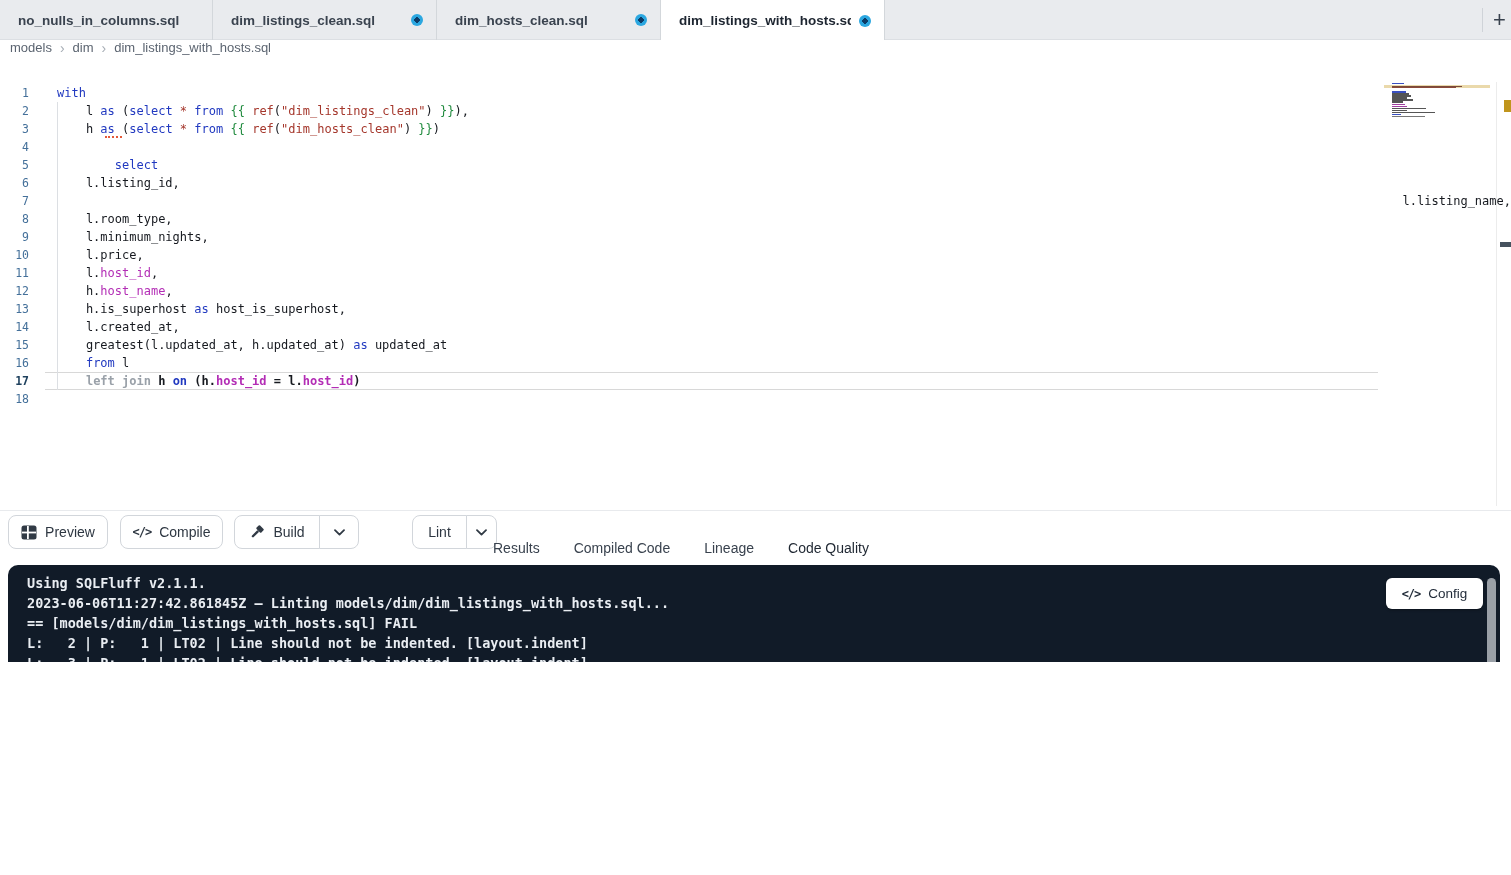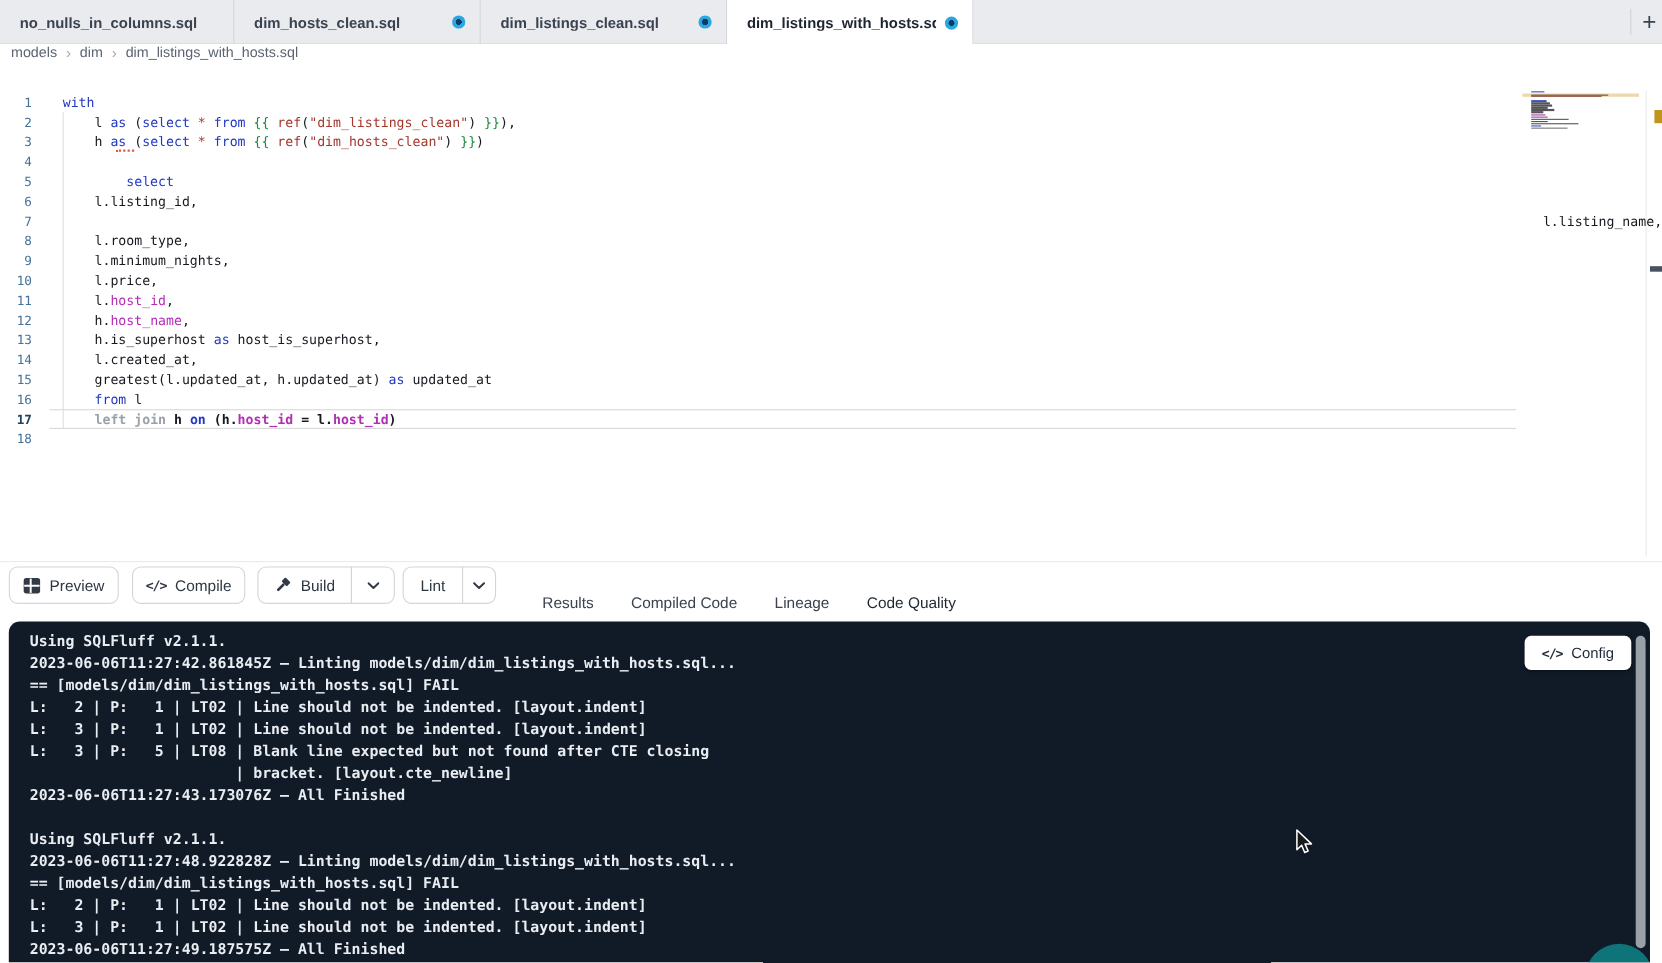--- a/index.html
+++ b/index.html
@@ -1,18 +1,18 @@
 <!DOCTYPE html>
 <html><head>
 <meta charset="utf-8">
 <style>
   * { margin:0; padding:0; box-sizing:border-box; }
   html,body { background:#fff; }
   #app {
-    position:relative; width:1511px; height:875px; overflow:hidden;
+    position:relative; width:1511px; height:662px; overflow:hidden;
     font-family:"Liberation Sans", sans-serif; background:#fff;
   }
 
   
   #tabbar { position:absolute; left:0; top:0; width:1511px; height:40px;
     background:#e9ebee; border-bottom:1px solid #dcdfe3; }
   #tabs-host { display:flex; height:40px; }
   .tab { height:40px; display:flex; align-items:center; padding:0 13px 0 18px;
     border-right:1px solid #d3d7db; cursor:pointer; width:224px; }
   .tab:first-child { width:213px; }
@@ -104,25 +104,25 @@
 <body>
 
 <div id="app">
 
   <div id="tabbar">
     <div id="tabs-host">
         <div class="tab">
           <span class="tab-label">no_nulls_in_columns.sql</span>
         </div>
         <div class="tab">
+          <span class="tab-label">dim_listings_clean.sql</span>
+          <span class="dirty-dot"></span>
+        </div>
+        <div class="tab">
           <span class="tab-label">dim_hosts_clean.sql</span>
-          <span class="dirty-dot"></span>
-        </div>
-        <div class="tab">
-          <span class="tab-label">dim_listings_clean.sql</span>
           <span class="dirty-dot"></span>
         </div>
         <div class="tab active">
           <span class="tab-label">dim_listings_with_hosts.sql</span>
           <span class="dirty-dot"></span>
         </div>
       </div>
     <div id="newtab-divider"></div>
     <button id="newtab-btn">+</button>
   </div>
@@ -274,21 +274,21 @@
         <span>Build</span>
       </button>
       <button class="tbtn chev">
         <svg width="11" height="7" viewBox="0 0 11 7">
           <polyline points="1,1.2 5.5,5.6 10,1.2" fill="none" stroke="#313a45" stroke-width="1.8" stroke-linecap="round" stroke-linejoin="round"></polyline>
         </svg>
       </button>
     </div>
 
     <div class="split" style="left:366px;">
-      <button class="tbtn main" style="width:55px;">
+      <button class="tbtn main" style="width:55px;margin-left:46px;">
         <span>Lint</span>
       </button>
       <button class="tbtn chev" style="width:31px;">
         <svg width="11" height="7" viewBox="0 0 11 7">
           <polyline points="1,1.2 5.5,5.6 10,1.2" fill="none" stroke="#313a45" stroke-width="1.8" stroke-linecap="round" stroke-linejoin="round"></polyline>
         </svg>
       </button>
     </div>
 
     <div id="result-tabs">

